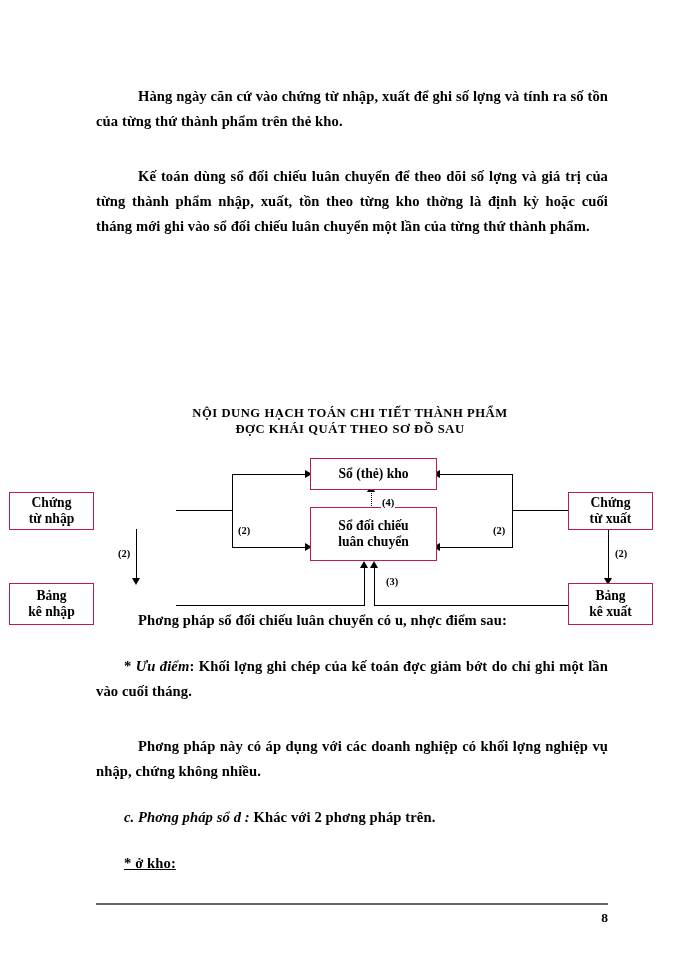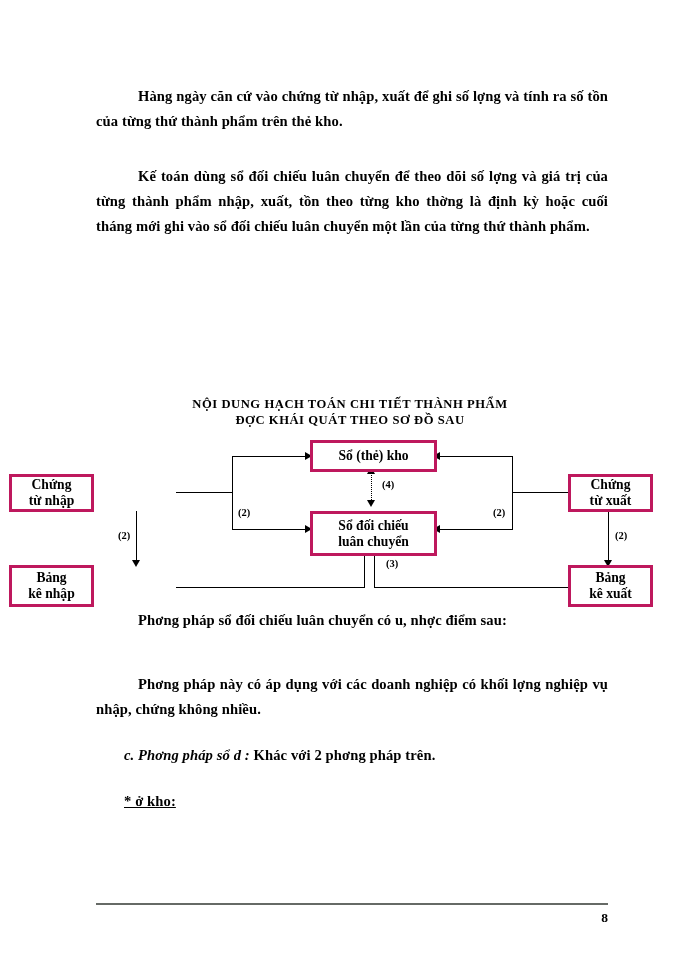--- a/index.html
+++ b/index.html
@@ -57,33 +57,33 @@
     top: 390px;
     width: 700px;
     height: 225px;
   }
   .diagram-title {
     text-align: center;
     font-size: 12.6px;
     font-weight: bold;
     line-height: 15.5px;
     letter-spacing: 0.55px;
-    margin: 7px;
+    margin: 16px;
   }
 
   .diagram {
     position: relative;
     width: 700px;
     height: 180px;
     margin-top: 6px;
   }
 
   .box {
     position: absolute;
-    border: 3px solid #be185d;
+    border: 1px solid #be185d;
     box-sizing: border-box;
     background: #fff;
     display: flex;
     align-items: center;
     justify-content: center;
     text-align: center;
     font-size: 13.6px;
     font-weight: 600;
     line-height: 16px;
     z-index: 5;
@@ -230,21 +230,21 @@
       <div class="box" style="left:9px; top:39px; width:85px; height:38px; white-space:pre-line;">
         <span>Chứng
 từ nhập</span>
       </div>
 
       <div class="box" style="left:568px; top:39px; width:85px; height:38px; white-space:pre-line;">
         <span>Chứng
 từ xuất</span>
       </div>
 
-      <div class="box" style="left:310px; top:76px; width:127px; height:45px; white-space:pre-line;align-items:center;">
+      <div class="box" style="left:310px; top:54px; width:127px; height:54px; white-space:pre-line;align-items:center;">
         <span>Sổ đối chiếu
 luân chuyển</span>
       </div>
 
       <div class="box" style="left:9px; top:130px; width:85px; height:42px; white-space:pre-line;">
         <span>Bảng
 kê nhập</span>
       </div>
 
       <div class="box" style="left:568px; top:130px; width:85px; height:42px; white-space:pre-line;">
@@ -261,20 +261,21 @@
 
     </div>
   </div>
 
   <div class="content" style="top:596px;">
 
     <p class="para">Phơng   pháp sổ đối chiếu luân chuyển có u,   nhợc   điểm sau:</p>
 
     <div class="gap-sm"></div>
 
+    <p class="para small-indent"><span>* </span><span class="it">Ưu điểm</span><span>: Khối lợng   ghi chép của kế toán đợc   giảm bớt do chỉ ghi một lần vào cuối tháng.</span></p>
 
     <div class="gap-sm"></div>
 
 
     <div class="gap-sm"></div>
 
     <p class="para">Phơng   pháp này có áp dụng với các doanh nghiệp có khối lợng   nghiệp vụ nhập, chứng không nhiều.</p>
 
     <div class="gap-sm"></div>
 

